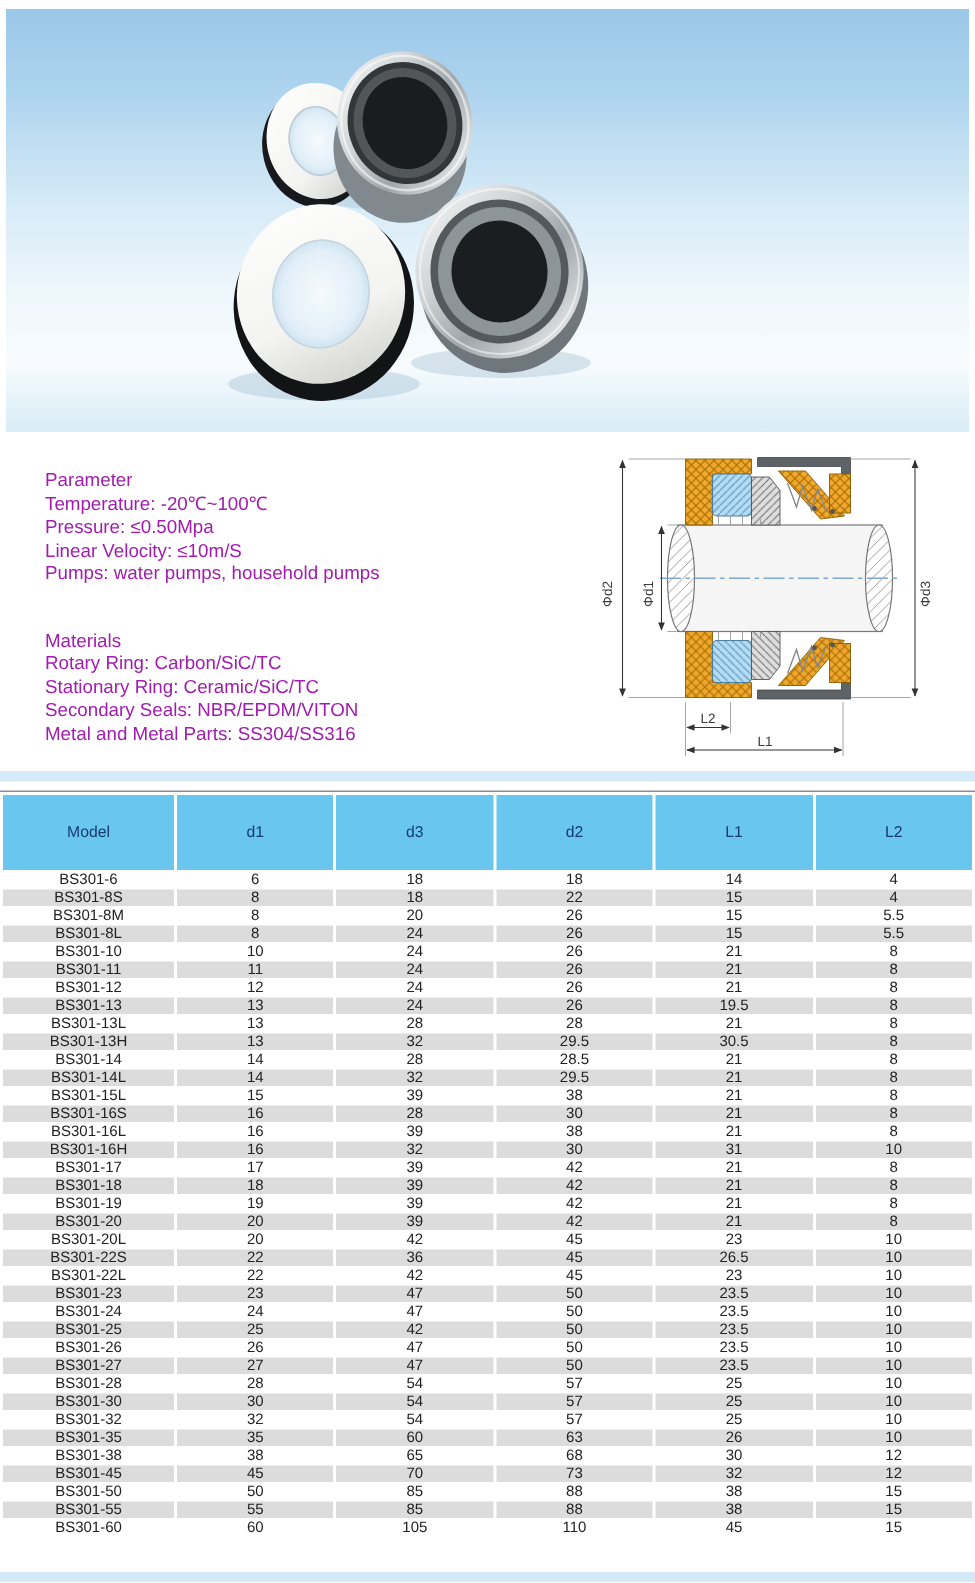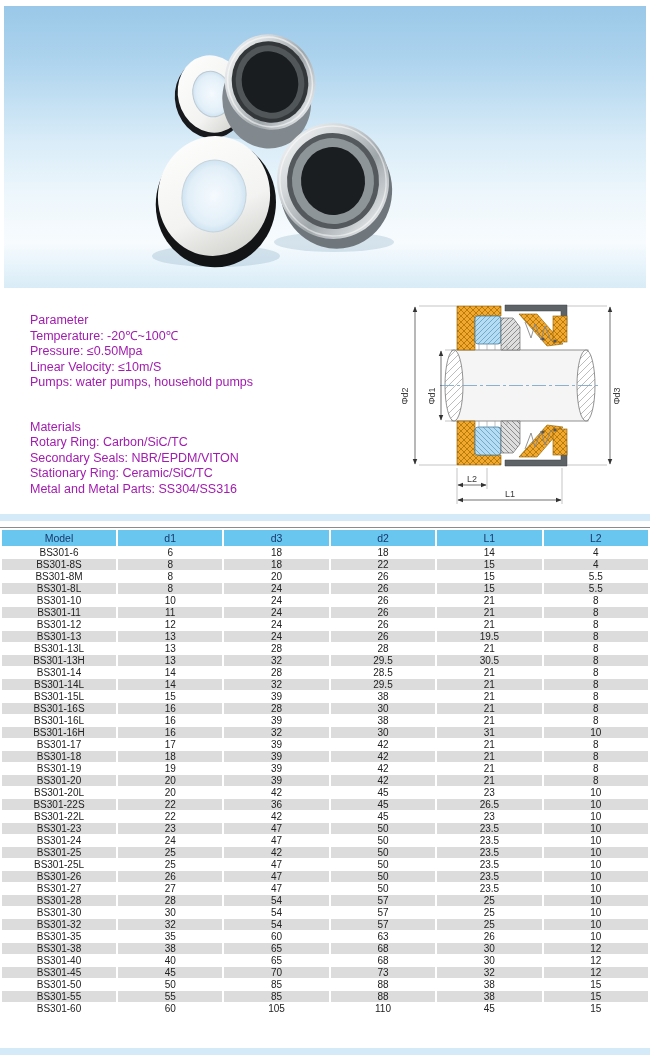--- a/index.html
+++ b/index.html
@@ -23,21 +23,21 @@
   
   .band{position:absolute;left:0;width:650px;height:7px;background:#d4eaf8;}
   .band-top{top:514px;}
   .band-bottom{top:1048px;}
   .topline{position:absolute;left:0;top:527px;width:650px;height:1px;background:#8c8c8c;}
 
   
   table.spec{position:absolute;left:0;top:529px;width:650px;table-layout:fixed;
              border-collapse:separate;border-spacing:2px 1px;}
   table.spec th{background:#69c6ef;color:#173a6d;font-weight:normal;font-size:10.5px;
-                height:16px;padding:0;text-align:center;overflow:hidden;}
+                height:26px;padding:12px;text-align:center;overflow:hidden;}
   table.spec td{font-size:10px;color:#222;height:11px;line-height:11px;padding:0;
                 text-align:center;overflow:hidden;}
   table.spec tbody tr:nth-child(even) td{background:#dcdcdc;}
 </style>
 </head>
 <body>
 
 <div class="page">
 
   <div class="photo">
@@ -99,22 +99,22 @@
   </div>
 
   <div class="specs">
     <div>Parameter</div>
     <div>Temperature: -20℃~100℃</div>
     <div>Pressure: ≤0.50Mpa</div>
     <div>Linear Velocity: ≤10m/S</div>
     <div>Pumps: water pumps, household pumps</div>
     <div class="mt">Materials</div>
     <div>Rotary Ring: Carbon/SiC/TC</div>
+    <div>Stationary Ring: Ceramic/SiC/TC</div>
     <div>Secondary Seals: NBR/EPDM/VITON</div>
-    <div>Stationary Ring: Ceramic/SiC/TC</div>
     <div>Metal and Metal Parts: SS304/SS316</div>
   </div>
 
   <svg class="diagram" width="230" height="218" viewBox="0 0 230 218">
     <defs>
       <pattern id="po" width="6" height="6" patternUnits="userSpaceOnUse">
         <rect width="6" height="6" fill="#f2a72e"></rect>
         <path d="M0 0L6 6M6 0L0 6" stroke="#a06c00" stroke-width="0.7"></path>
       </pattern>
       <pattern id="pb" width="5" height="5" patternUnits="userSpaceOnUse">
@@ -400,28 +400,20 @@
         </tr>
         <tr>
           <td>BS301-25</td>
           <td>25</td>
           <td>42</td>
           <td>50</td>
           <td>23.5</td>
           <td>10</td>
         </tr>
         <tr>
-          <td>BS301-25L</td>
-          <td>25</td>
-          <td>47</td>
-          <td>50</td>
-          <td>23.5</td>
-          <td>10</td>
-        </tr>
-        <tr>
           <td>BS301-26</td>
           <td>26</td>
           <td>47</td>
           <td>50</td>
           <td>23.5</td>
           <td>10</td>
         </tr>
         <tr>
           <td>BS301-27</td>
           <td>27</td>
@@ -464,28 +456,20 @@
         </tr>
         <tr>
           <td>BS301-38</td>
           <td>38</td>
           <td>65</td>
           <td>68</td>
           <td>30</td>
           <td>12</td>
         </tr>
         <tr>
-          <td>BS301-40</td>
-          <td>40</td>
-          <td>65</td>
-          <td>68</td>
-          <td>30</td>
-          <td>12</td>
-        </tr>
-        <tr>
           <td>BS301-45</td>
           <td>45</td>
           <td>70</td>
           <td>73</td>
           <td>32</td>
           <td>12</td>
         </tr>
         <tr>
           <td>BS301-50</td>
           <td>50</td>

